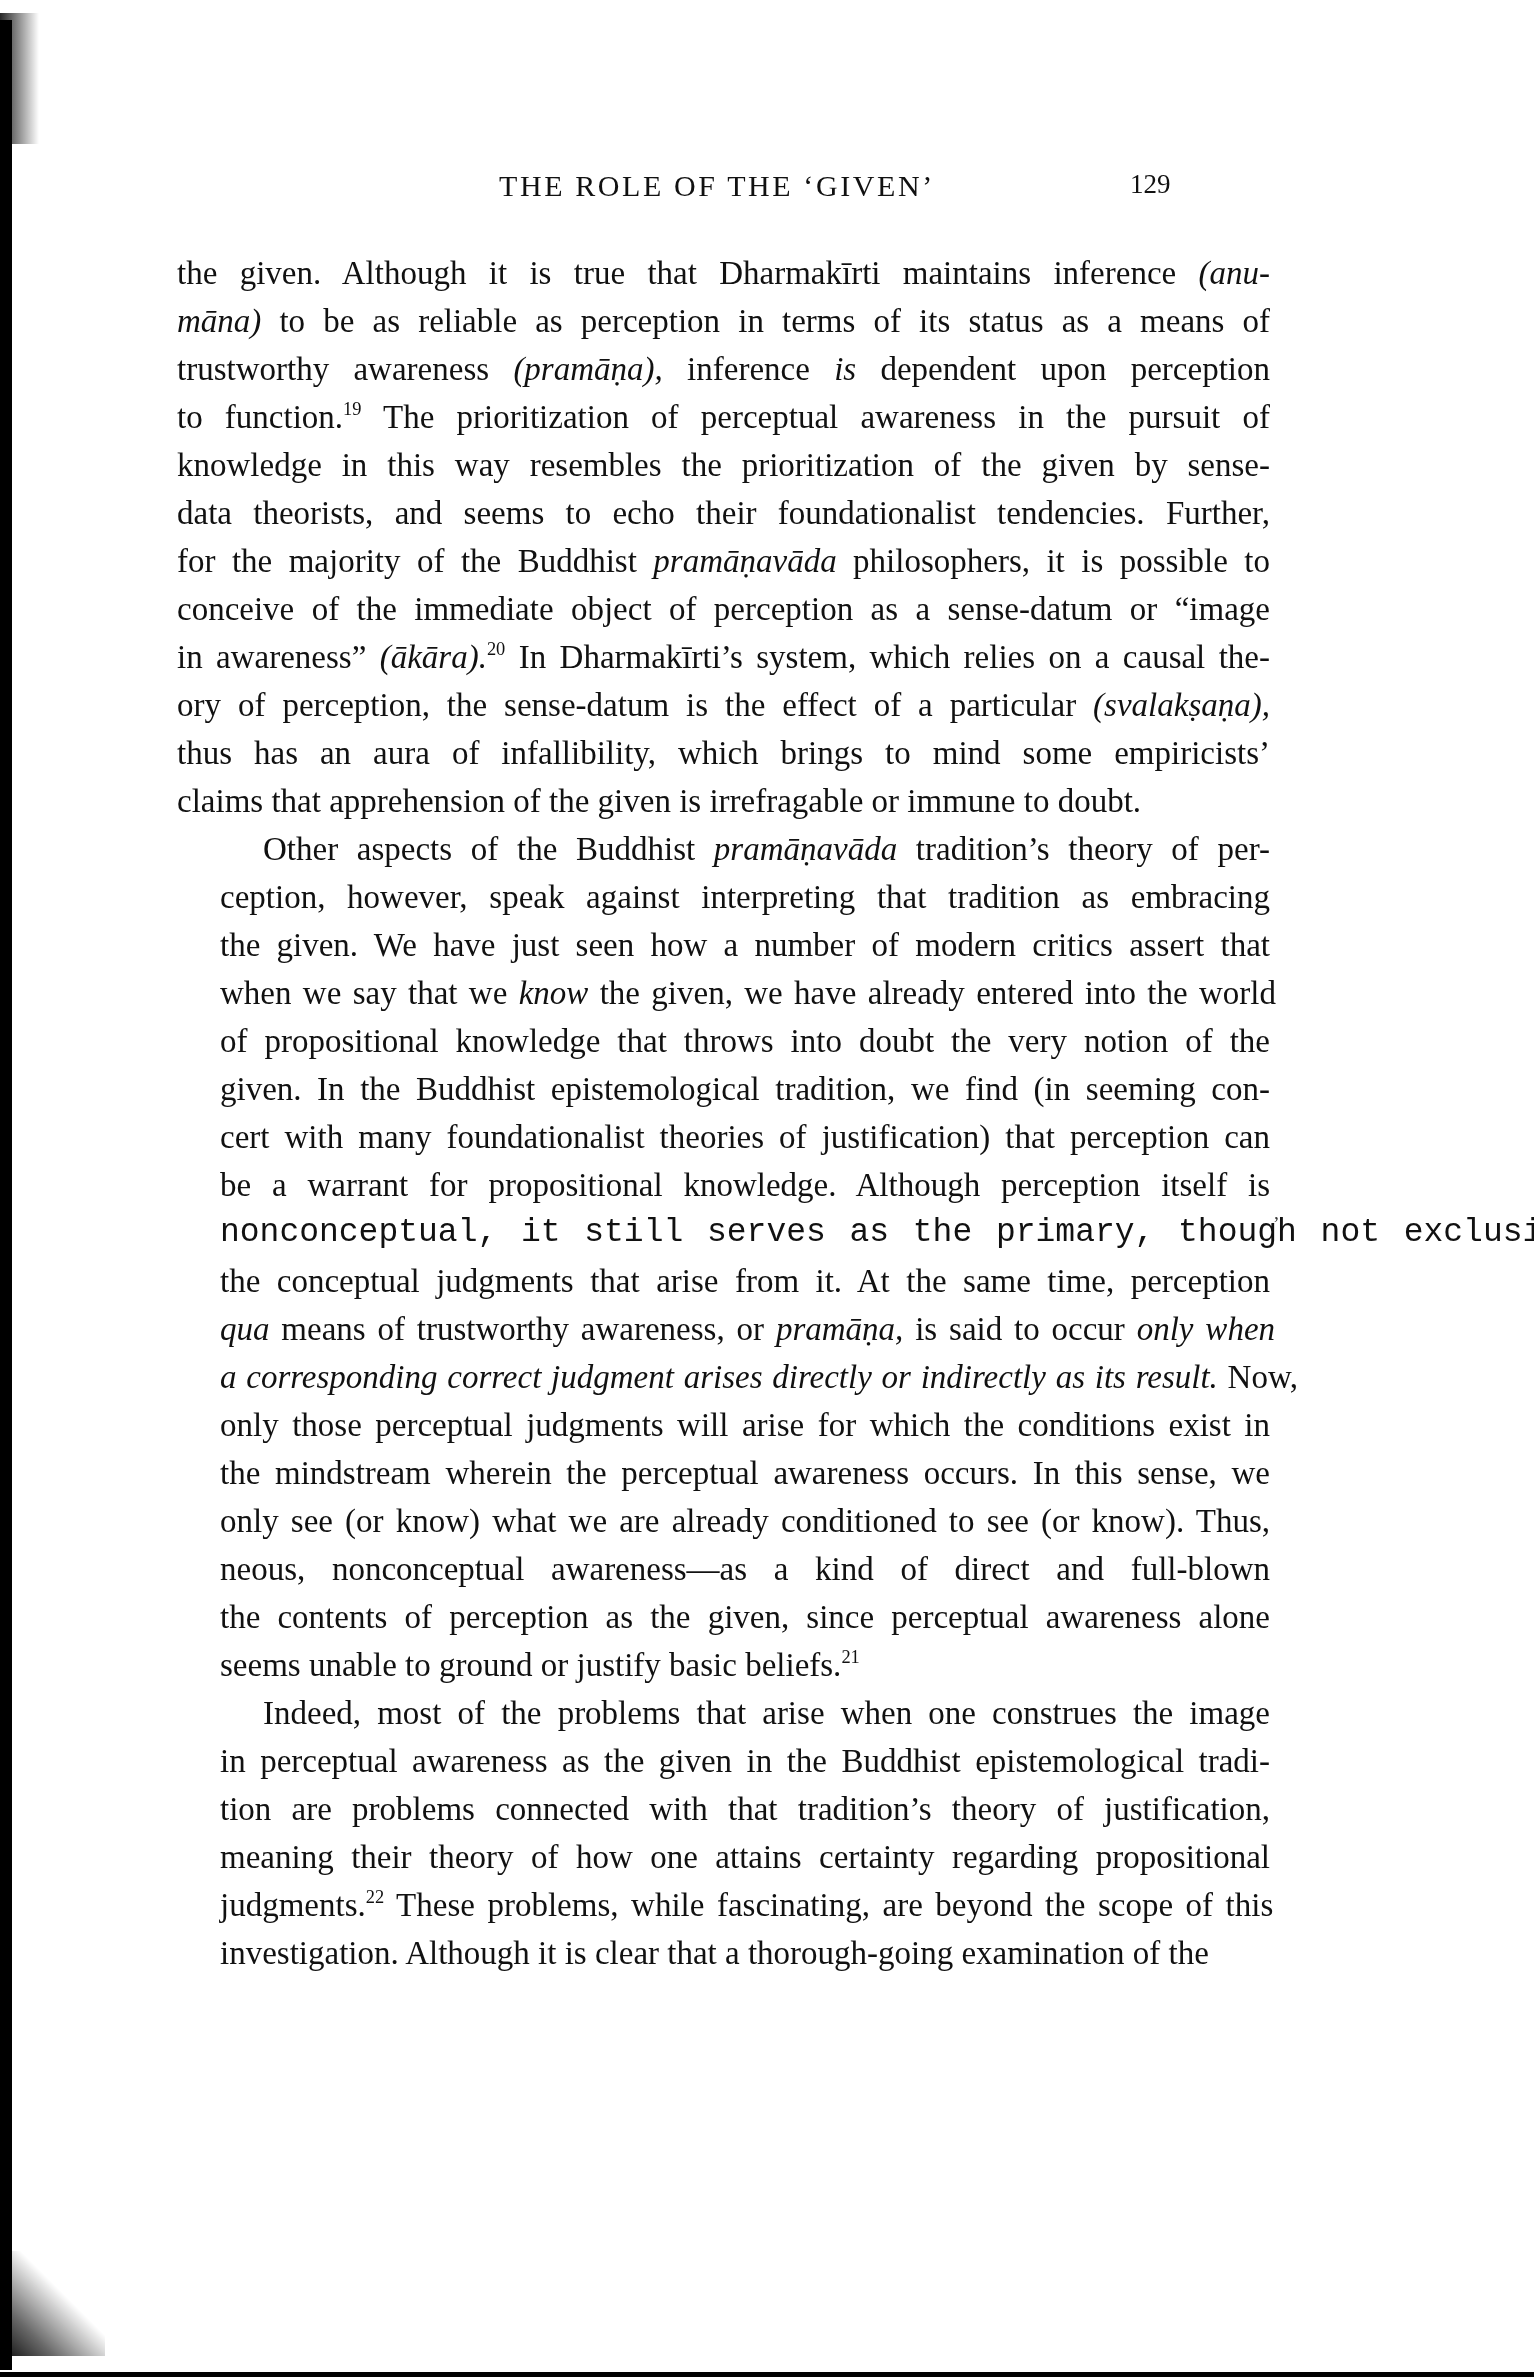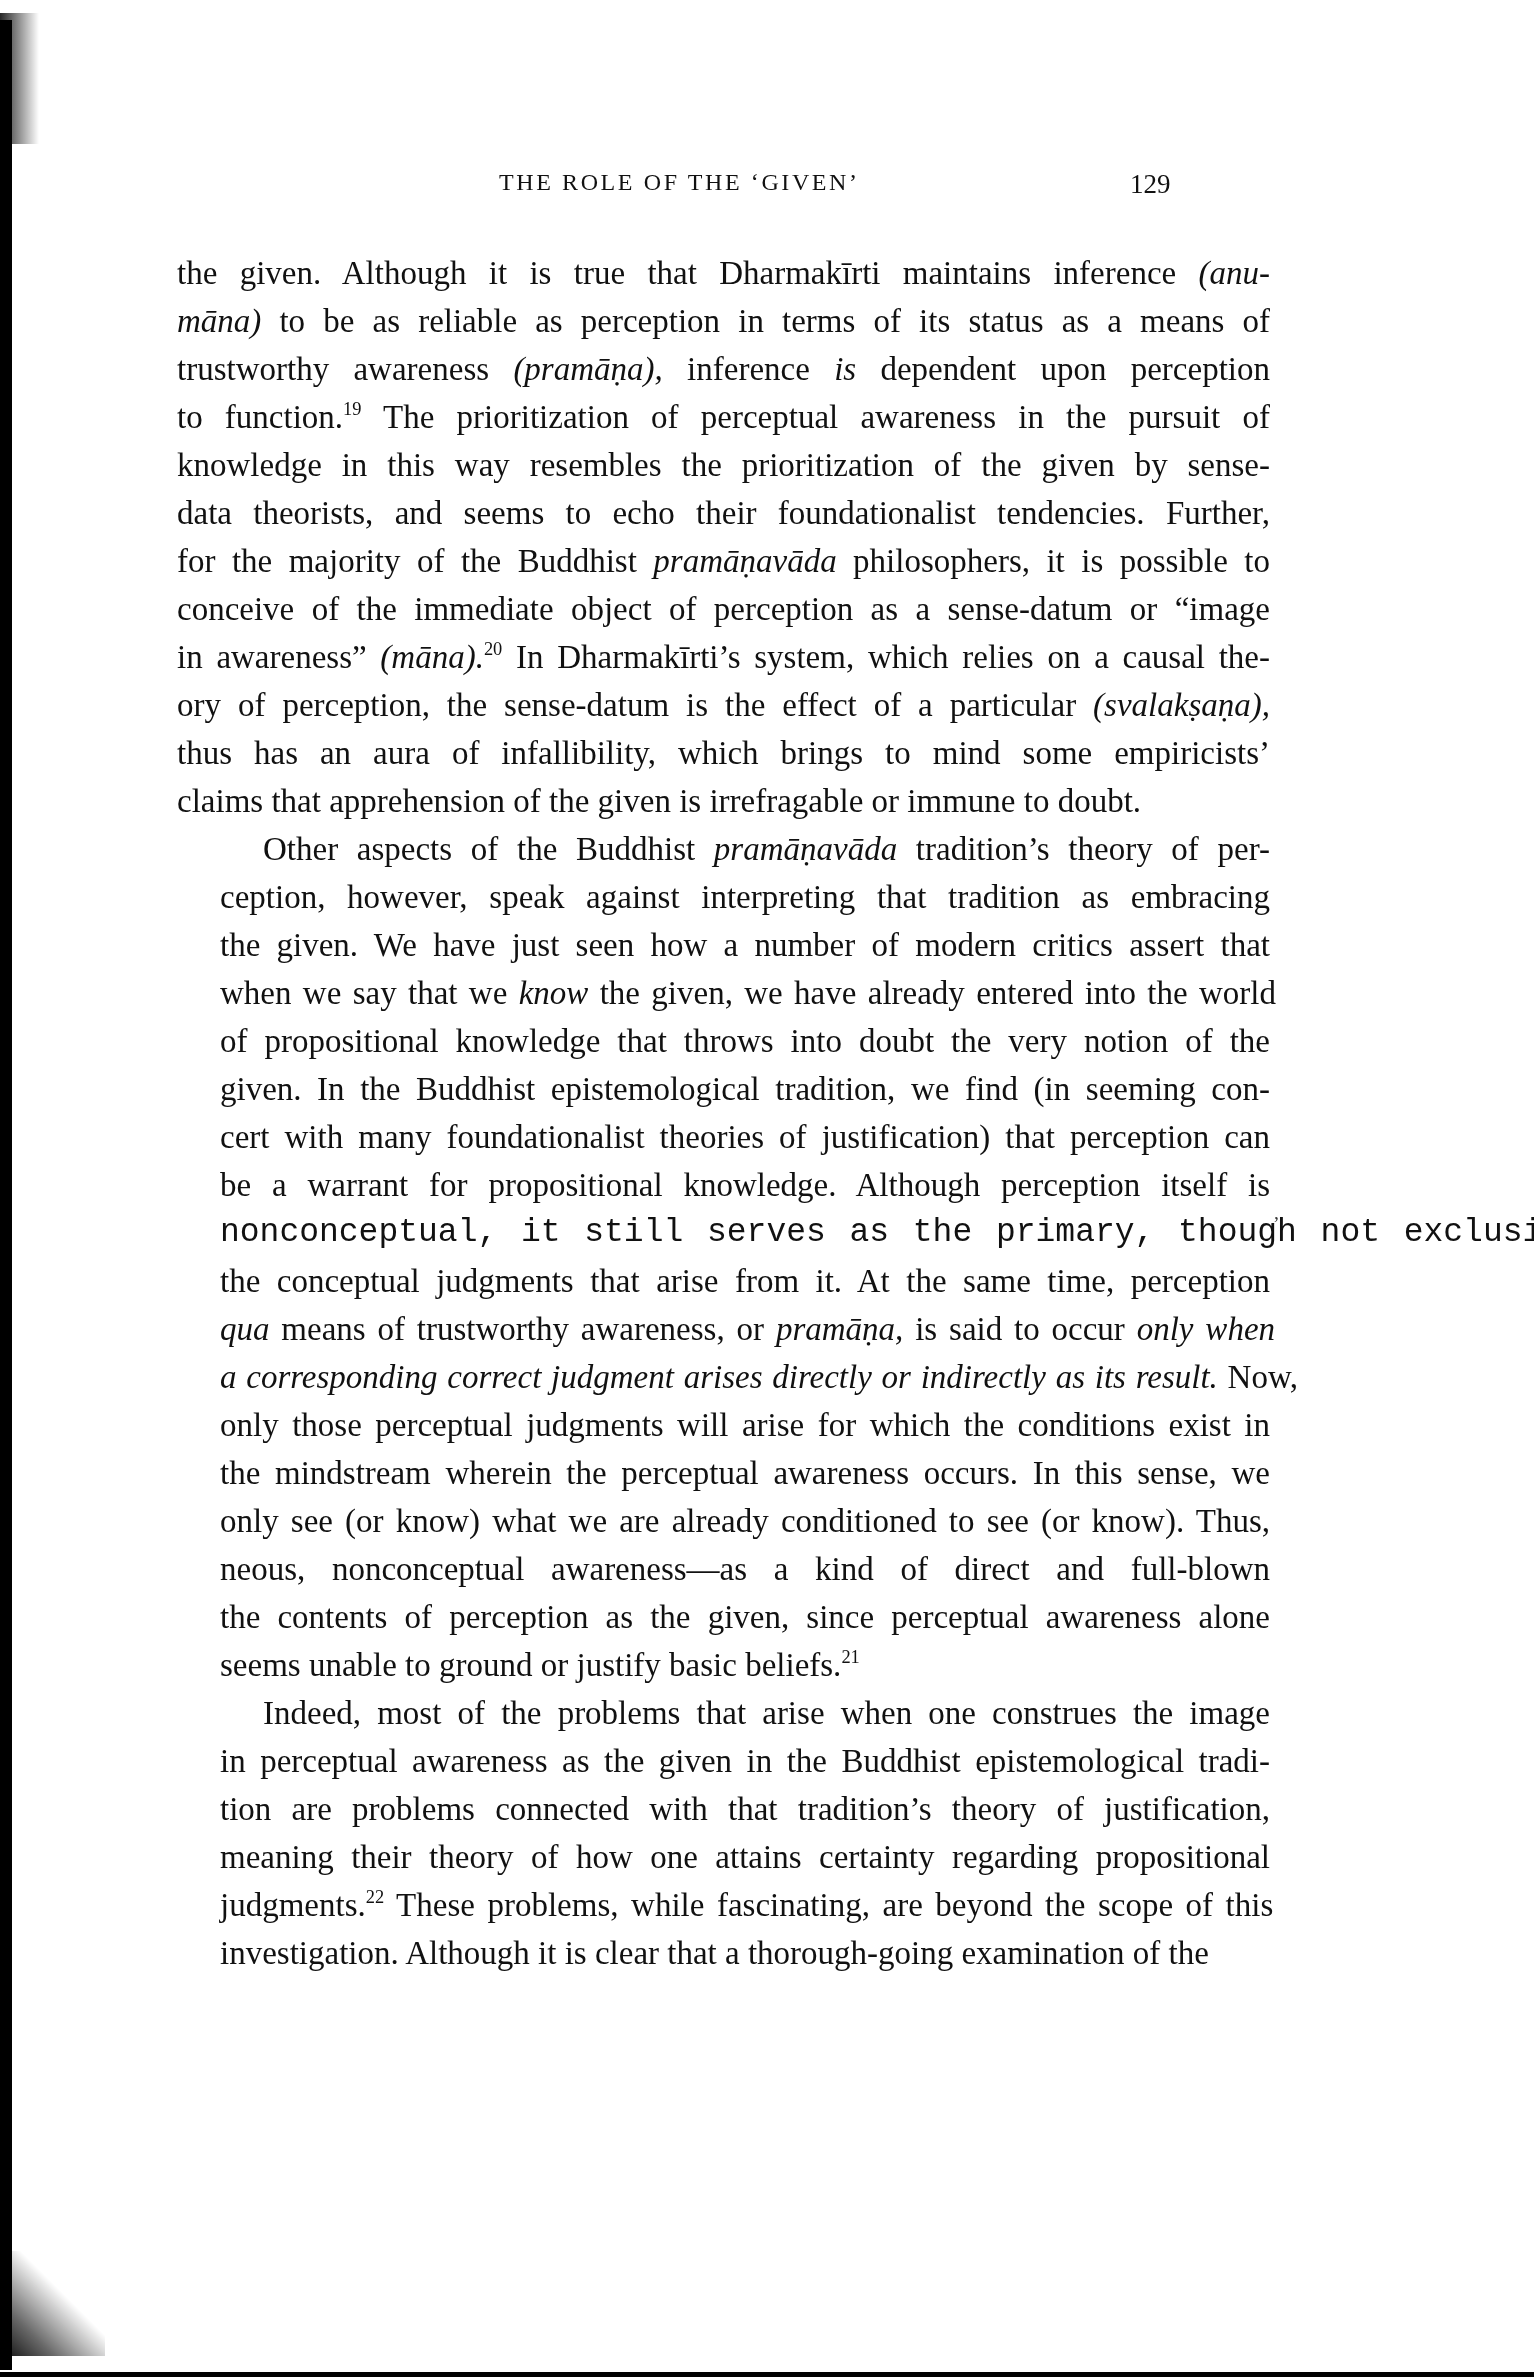--- a/index.html
+++ b/index.html
@@ -51,21 +51,21 @@
       position: absolute;
       top: 169px;
       left: 177px;
       width: 1093px;
       height: 39px;
     }
     .running-title {
       position: absolute;
       left: 322px;
       top: 0;
-      font-size: 24px;
+      font-size: 30px;
       letter-spacing: 2.6px;
       white-space: nowrap;
     }
     .page-number {
       position: absolute;
       left: 953px;
       top: 0;
       font-size: 27px;
     }
     .text-block {
@@ -124,21 +124,21 @@
 <main class="text-block" id="body-text">
     <p>
       <span class="line" style="white-space: nowrap; display: block; text-align-last: justify;"><span style="word-spacing: 0px;"><span>the given. Although it is true that Dharmakīrti maintains inference </span><i>(anu-</i></span></span>
       <span class="line" style="white-space: nowrap; display: block; text-align-last: justify;"><span style="word-spacing: 0px;"><i>māna)</i><span> to be as reliable as perception in terms of its status as a means of</span></span></span>
       <span class="line" style="white-space: nowrap; display: block; text-align-last: justify;"><span style="word-spacing: 0px;"><span>trustworthy awareness </span><i>(pramāṇa),</i><span> inference </span><i>is</i><span> dependent upon perception</span></span></span>
       <span class="line" style="white-space: nowrap; display: block; text-align-last: justify;"><span style="word-spacing: 0px;"><span>to function.</span><sup>19</sup><span> The prioritization of perceptual awareness in the pursuit of</span></span></span>
       <span class="line" style="white-space: nowrap; display: block; text-align-last: justify;"><span style="word-spacing: 0px;"><span>knowledge in this way resembles the prioritization of the given by sense-</span></span></span>
       <span class="line" style="white-space: nowrap; display: block; text-align-last: justify;"><span style="word-spacing: 0px;"><span>data theorists, and seems to echo their foundationalist tendencies. Further,</span></span></span>
       <span class="line" style="white-space: nowrap; display: block; text-align-last: justify;"><span style="word-spacing: 0px;"><span>for the majority of the Buddhist </span><i>pramāṇavāda</i><span> philosophers, it is possible to</span></span></span>
       <span class="line" style="white-space: nowrap; display: block; text-align-last: justify;"><span style="word-spacing: 0px;"><span>conceive of the immediate object of perception as a sense-datum or “image</span></span></span>
-      <span class="line" style="white-space: nowrap; display: block; text-align-last: justify;"><span style="word-spacing: 0px;"><span>in awareness” </span><i>(māna).</i><sup>20</sup><span> In Dharmakīrti’s system, which relies on a causal the-</span></span></span>
+      <span class="line" style="white-space: nowrap; display: block; text-align-last: justify;"><span style="word-spacing: 0px;"><span>in awareness” </span><i>(ākāra).</i><sup>20</sup><span> In Dharmakīrti’s system, which relies on a causal the-</span></span></span>
       <span class="line" style="white-space: nowrap; display: block; text-align-last: justify;"><span style="word-spacing: 0px;"><span>ory of perception, the sense-datum is the effect of a particular </span><i>(svalakṣaṇa),</i></span></span>
       <span class="line" style="white-space: nowrap; display: block; text-align-last: justify;"><span style="word-spacing: 0px;"><span>thus has an aura of infallibility, which brings to mind some empiricists’</span></span></span>
       <span class="line last" style="white-space: nowrap; display: block; text-align-last: left;"><span><span>claims that apprehension of the given is irrefragable or immune to doubt.</span></span></span>
     </p>
     <p class="indent">
       <span class="line" style="padding-left: 43px; white-space: nowrap; display: block; text-align-last: justify;"><span style="word-spacing: 4.8px;"><span>Other aspects of the Buddhist </span><i>pramāṇavāda</i><span> tradition’s theory of per-</span></span></span>
       <span class="line" style="white-space: nowrap; display: block; text-align-last: justify;"><span style="word-spacing: 5.4px;"><span>ception, however, speak against interpreting that tradition as embracing</span></span></span>
       <span class="line" style="white-space: nowrap; display: block; text-align-last: justify;"><span style="word-spacing: 3.3px;"><span>the given. We have just seen how a number of modern critics assert that</span></span></span>
       <span class="line" style="white-space: nowrap; display: block; text-align-last: justify;"><span style="word-spacing: 3.1px;"><span>when we say that we </span><i>know</i><span> the given, we have already entered into the world</span></span></span>
       <span class="line" style="white-space: nowrap; display: block; text-align-last: justify;"><span style="word-spacing: 3.9px;"><span>of propositional knowledge that throws into doubt the very notion of the</span></span></span>

